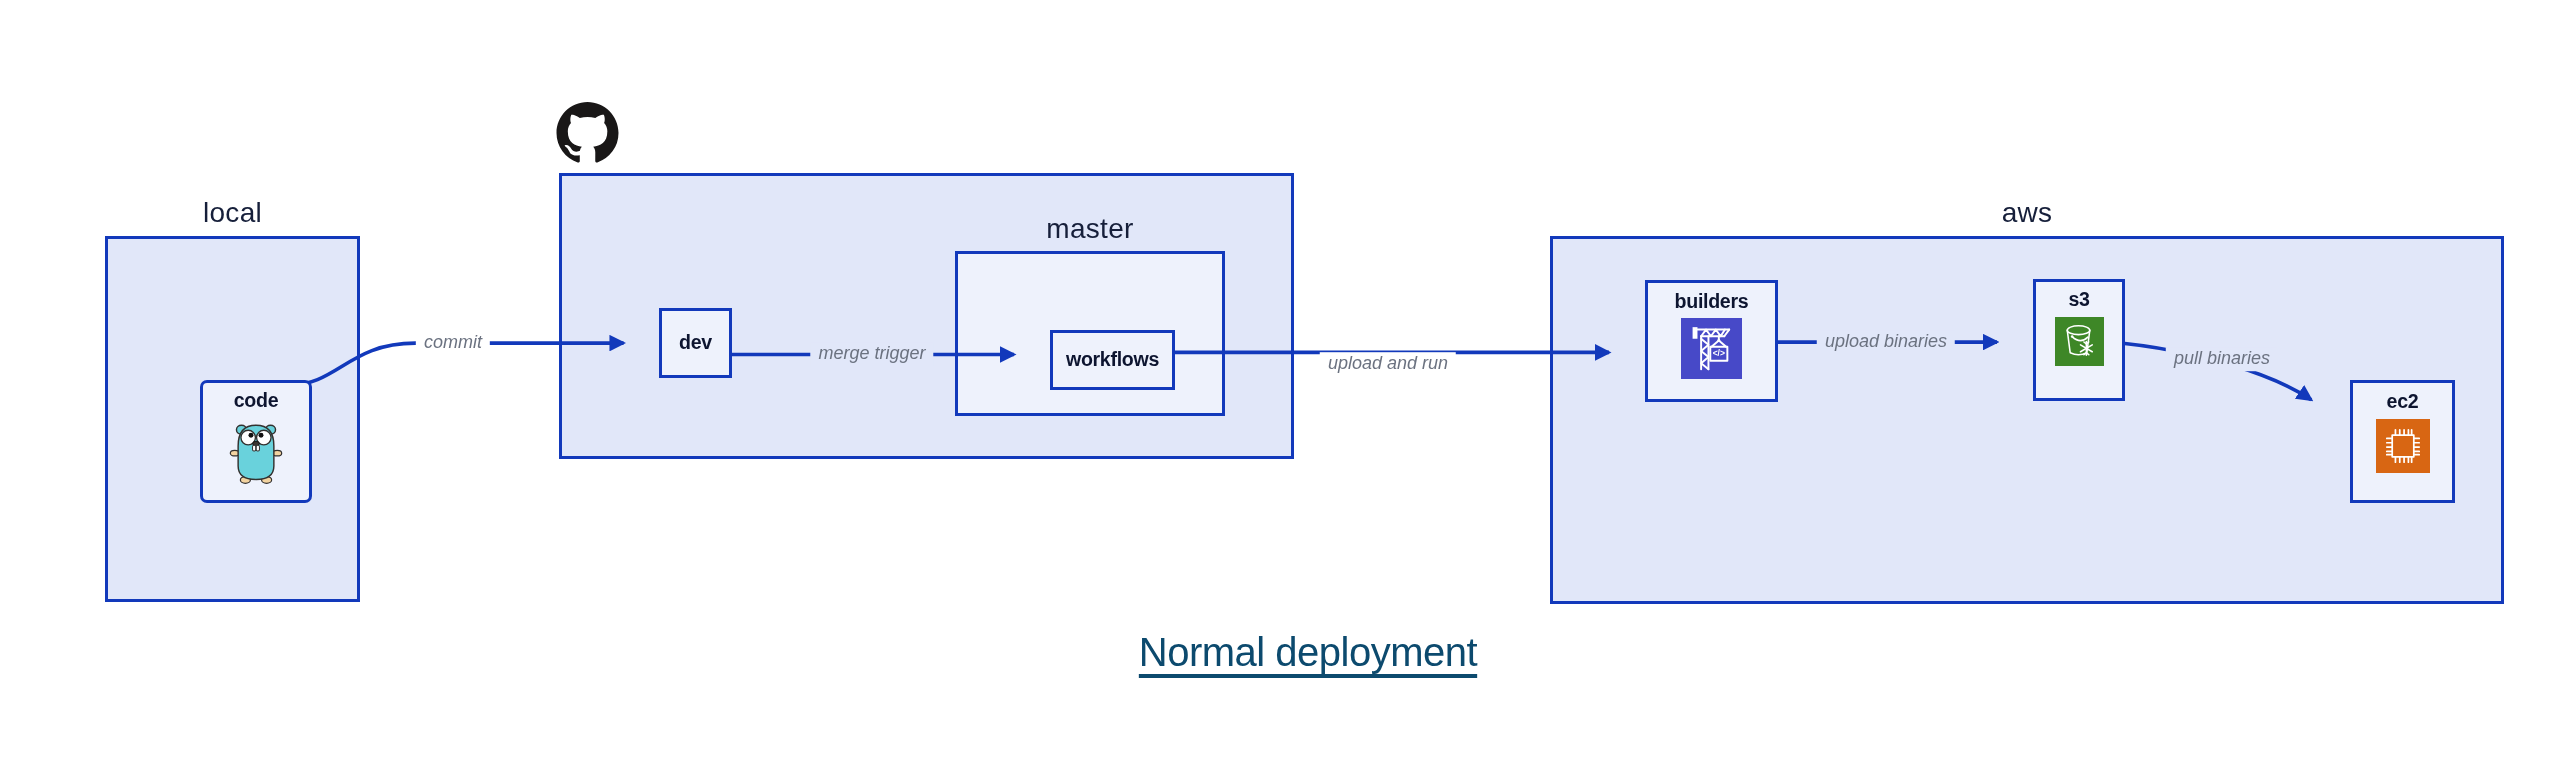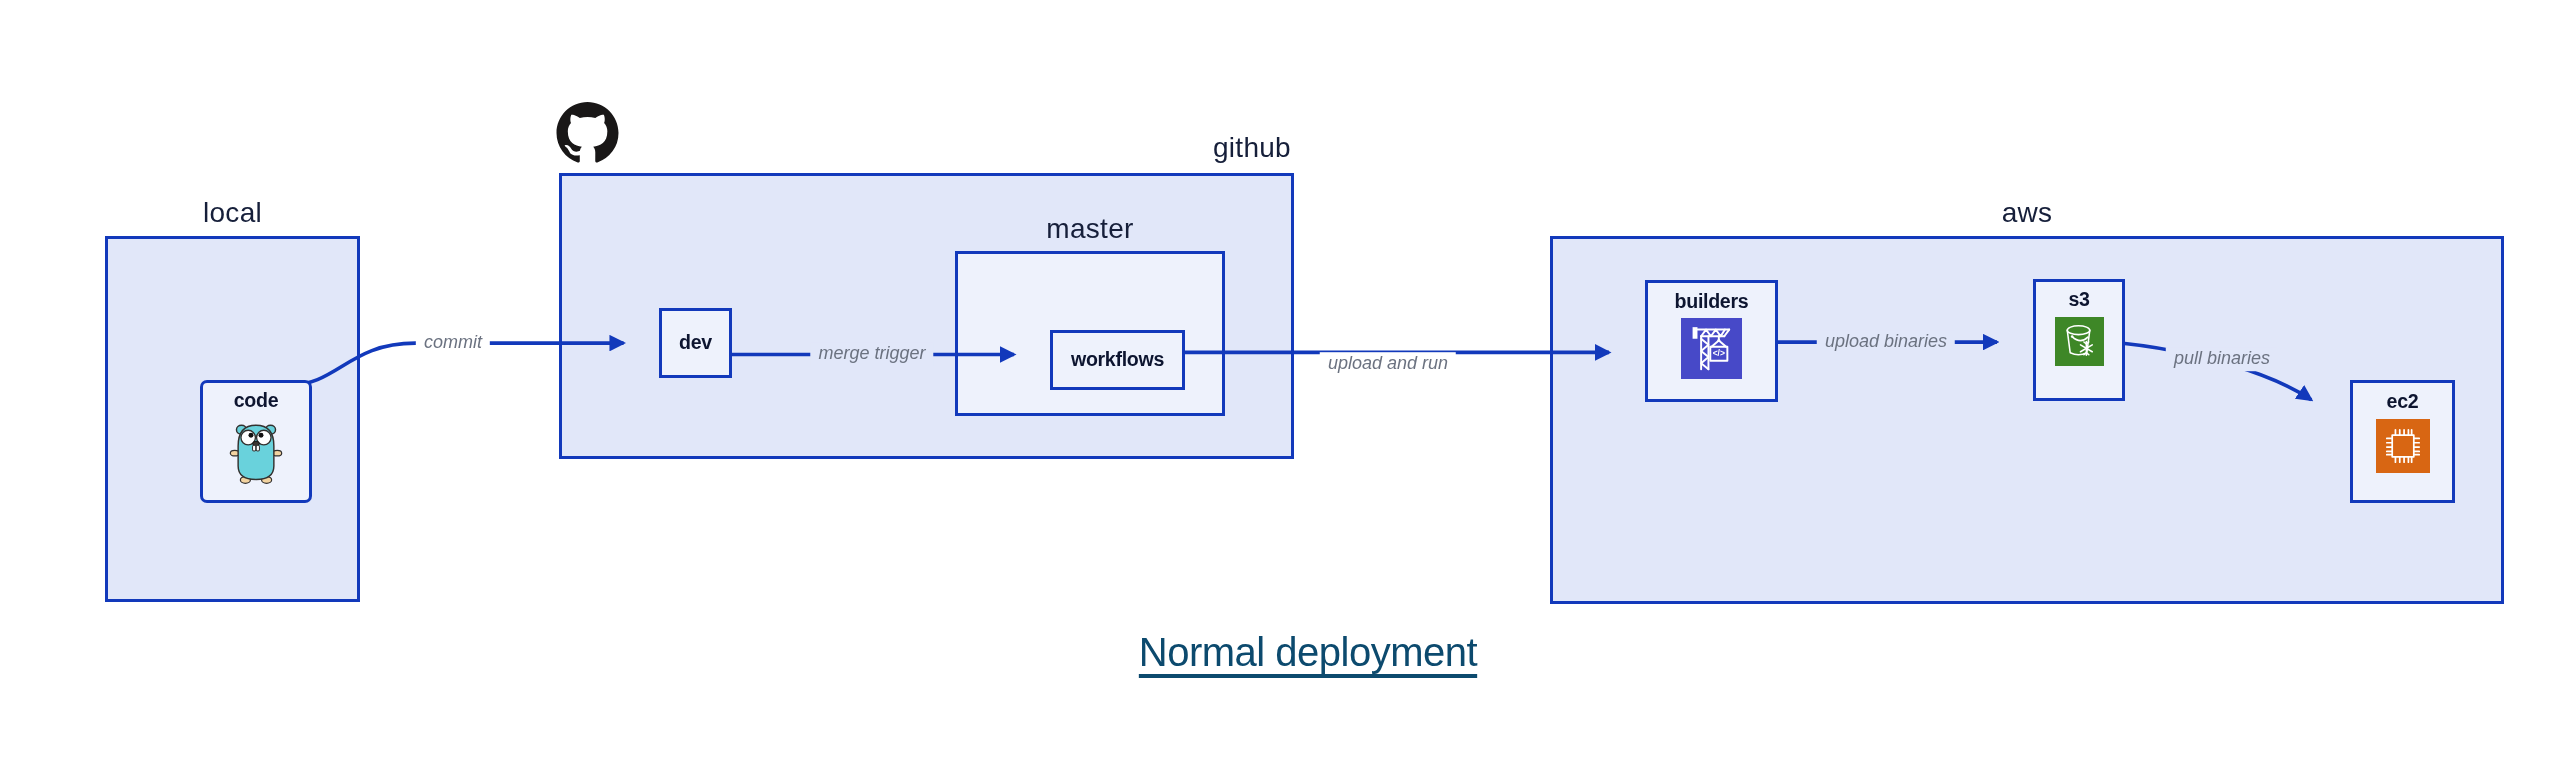--- a/index.html
+++ b/index.html
@@ -86,21 +86,20 @@
 <body>
 
 <div class="canvas">
 
   <div class="group" style="left:105px;top:236px;width:255px;height:366px;"></div>
   <div class="group" style="left:559px;top:173px;width:735px;height:286px;"></div>
   <div class="group" style="left:1550px;top:236px;width:954px;height:368px;"></div>
   <div class="subgroup" style="left:955px;top:251px;width:270px;height:165px;"></div>
 
   <div class="group-label center" style="left:105px;top:198px;width:255px;">local</div>
-  <div class="group-label right" style="left:559px;top:133px;width:732px;">github</div>
   <div class="group-label center" style="left:955px;top:214px;width:270px;">master</div>
   <div class="group-label center" style="left:1550px;top:198px;width:954px;">aws</div>
 
   <svg class="octocat icon" width="63" height="62" viewBox="0 0 16 16" aria-hidden="true">
     <path d="M8 0C3.58 0 0 3.58 0 8c0 3.54 2.29 6.53 5.47 7.59.4.07.55-.17.55-.38 0-.19-.01-.82-.01-1.49-2.01.37-2.53-.49-2.69-.94-.09-.23-.48-.94-.82-1.13-.28-.15-.68-.52-.01-.53.63-.01 1.08.58 1.23.82.72 1.21 1.87.87 2.33.66.07-.52.28-.87.51-1.07-1.78-.2-3.64-.89-3.64-3.95 0-.87.31-1.59.82-2.15-.08-.2-.36-1.02.08-2.12 0 0 .67-.21 2.2.82.64-.18 1.32-.27 2-.27s1.36.09 2 .27c1.53-1.04 2.2-.82 2.2-.82.44 1.1.16 1.92.08 2.12.51.56.82 1.27.82 2.15 0 3.07-1.87 3.75-3.65 3.95.29.25.54.73.54 1.48 0 1.07-.01 1.93-.01 2.2 0 .21.15.46.55.38A8.01 8.01 0 0 0 16 8c0-4.42-3.58-8-8-8z"></path>
   </svg>
 
   <svg class="edges" width="2604" height="781" viewBox="0 0 5054 1516">
     <defs>
       <marker id="arrow" viewBox="0 0 10 10" refX="8.5" refY="5" markerWidth="4.6" markerHeight="4.6" orient="auto-start-reverse">
@@ -137,21 +136,21 @@
       <ellipse class="gopher-nose" cx="50" cy="46" rx="6" ry="4.2"></ellipse>
       <rect class="gopher-tooth" x="43.8" y="49" width="5.8" height="10" rx="2.4"></rect>
       <rect class="gopher-tooth" x="50.4" y="49" width="5.8" height="10" rx="2.4"></rect>
     </svg>
   </div>
 
   <div class="node centered" style="left:635px;top:308px;width:73px;height:70px;">
     <div class="node-label">dev</div>
   </div>
 
-  <div class="node centered" style="left:1026px;top:330px;width:135px;height:60px;">
+  <div class="node centered" style="left:1026px;top:330px;width:125px;height:60px;">
     <div class="node-label">workflows</div>
   </div>
 
   <div class="node topped" style="left:1621px;top:280px;width:133px;height:122px;padding-top:8.2px;gap:5.2px;">
     <div class="node-label">builders</div>
     <svg class="icon" width="61" height="61" viewBox="0 0 100 100" aria-hidden="true">
       <rect class="icon-bg cb-bg" width="100" height="100"></rect>
       <rect class="wfill" x="19" y="15" width="8" height="19"></rect>
       <g class="wline">
         <path d="M27 19 H79"></path>

